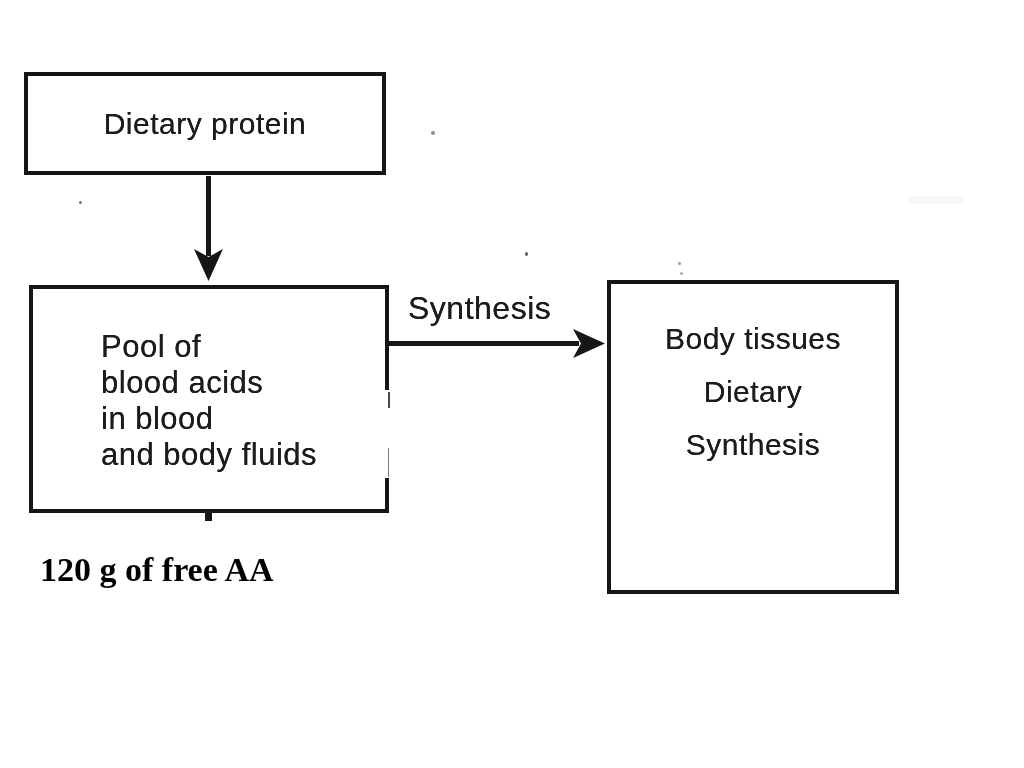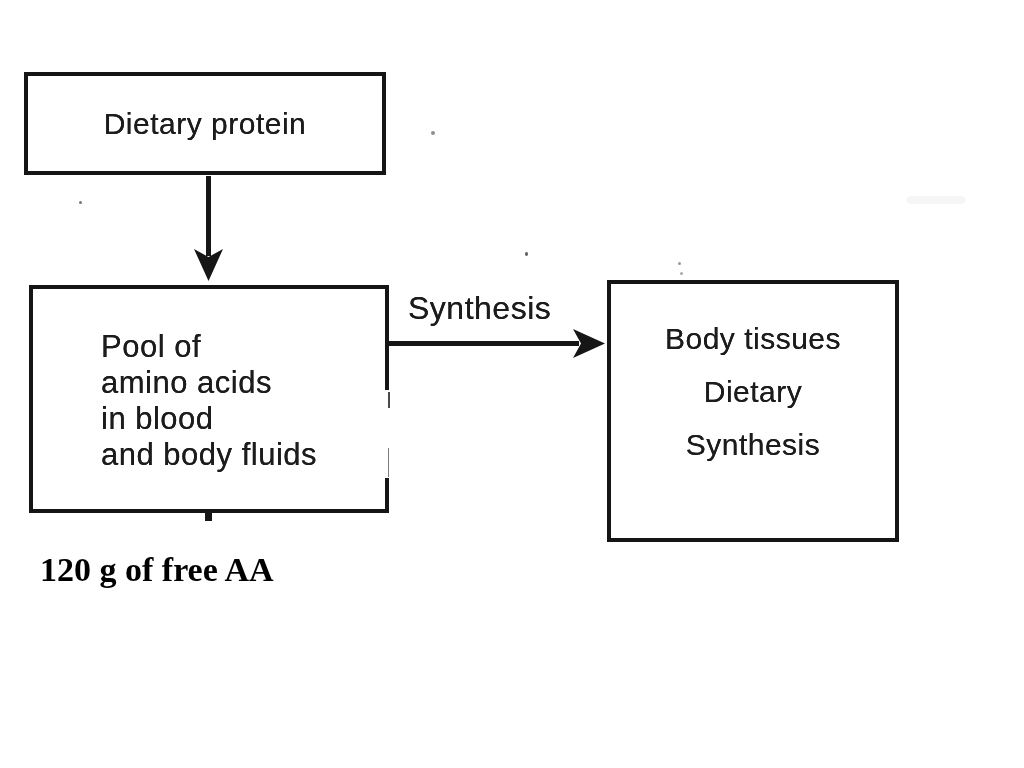--- a/index.html
+++ b/index.html
@@ -42,21 +42,21 @@
   .box-pool {
     left: 25px; top: 285px;
     width: 360px; height: 228px;
     padding: 40px 0 0 68px;
     font-size: 31px;
     line-height: 36px;
   }
   .box-pool .line { display: block; }
   .box-output {
     left: 603px; top: 280px;
-    width: 292px; height: 262px;
+    width: 292px; height: 314px;
     padding-top: 28px;
     text-align: center;
     font-size: 30px;
     line-height: 53px;
   }
   .box-output .line { display: block; }
   .synthesis-label {
     position: absolute;
     left: 404px; top: 290px;
     font-size: 32px;
@@ -132,21 +132,21 @@
       <polygon points="601,343.5 569,329 577,343.5 569,358" fill="#161616"></polygon>
     </g>
   </svg>
 
   <div class="box box-dietary scan-text">
     <span>Dietary protein</span>
   </div>
 
   <div class="box box-pool scan-text">
     <span class="line">Pool of</span>
-    <span class="line">amino acids</span>
+    <span class="line">blood acids</span>
     <span class="line">in blood</span>
     <span class="line">and body fluids</span>
   </div>
 
   <div class="border-mask"></div>
   <div class="border-remnant-a"></div>
   <div class="border-remnant-b"></div>
 
   <div class="stub-tick"></div>
 

